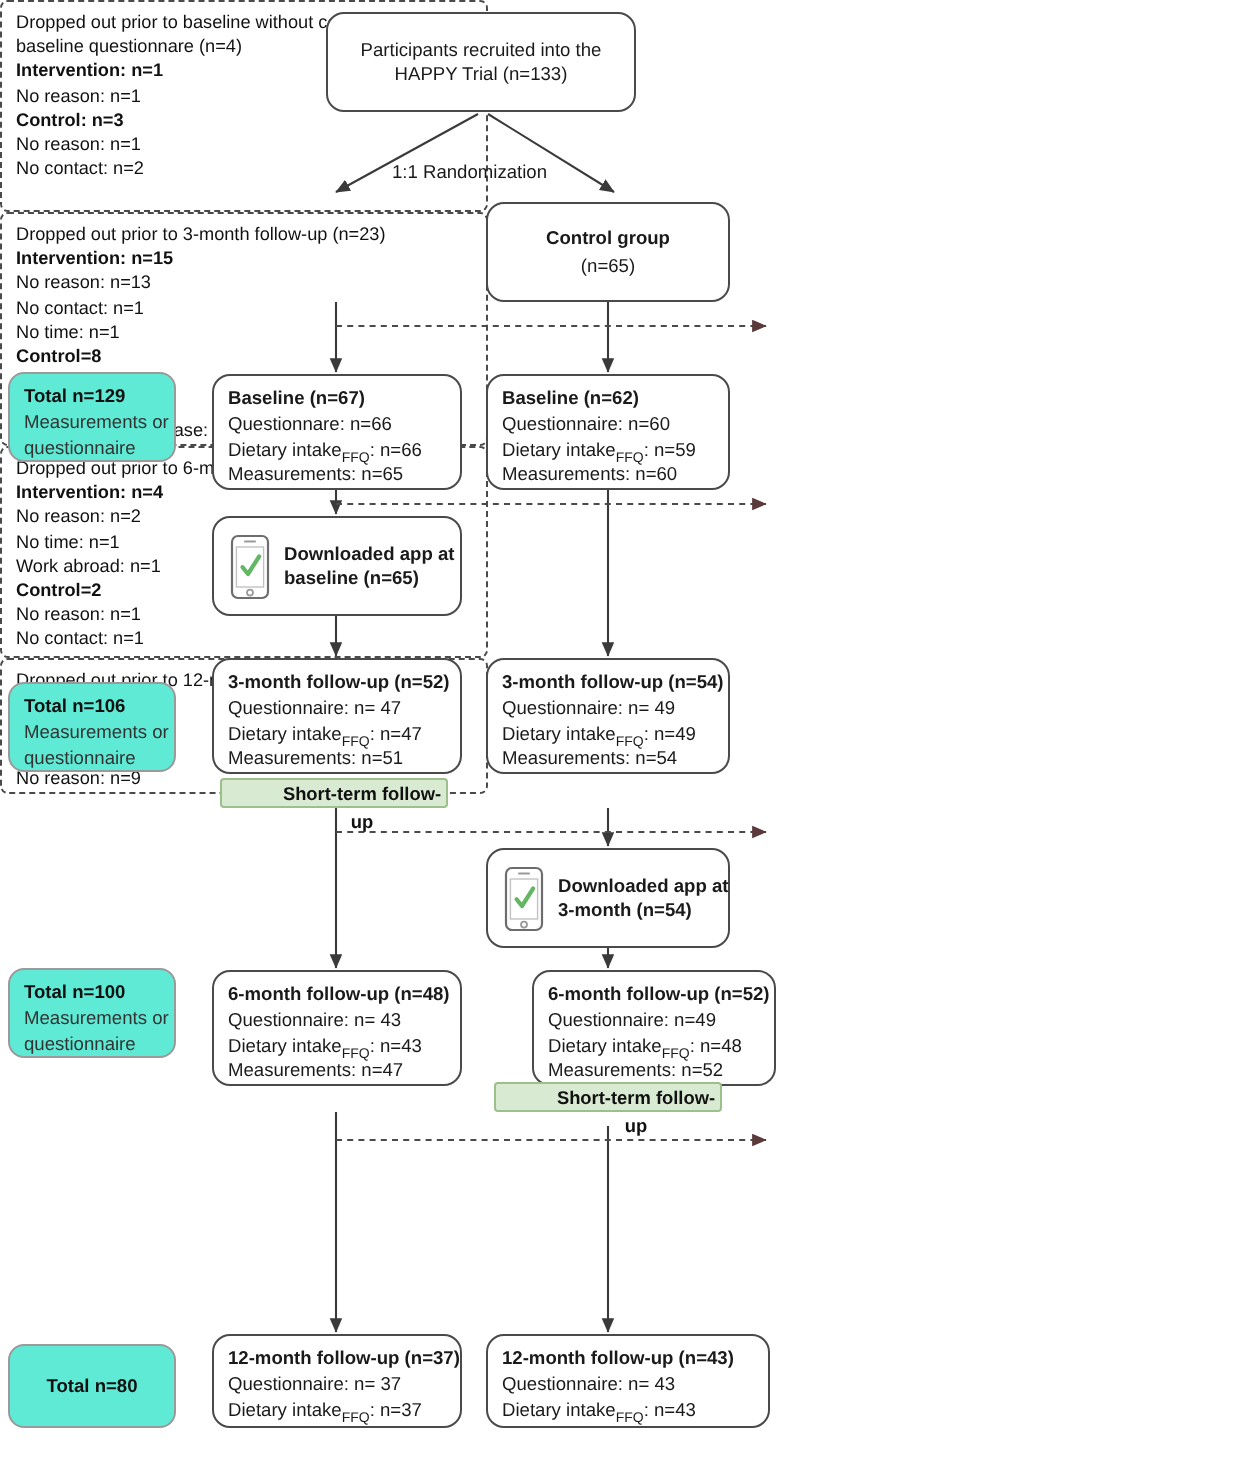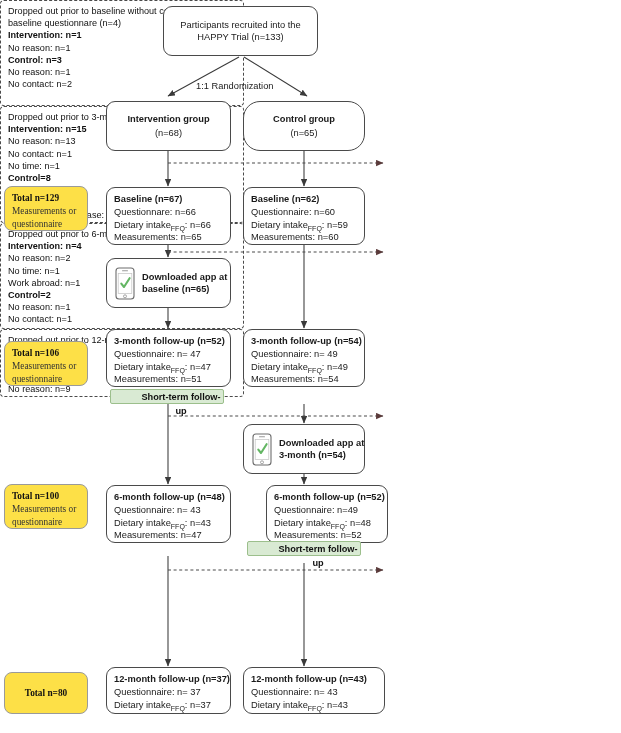--- a/index.html
+++ b/index.html
@@ -33,25 +33,24 @@
     display:flex;
     flex-direction:column;
     align-items:center;
     justify-content:center;
     text-align:center;
     padding:4px 6px;
   }
   .ttl{font-weight:bold;display:block;margin-bottom:1px;}
 
   .total{
-    background:#fde047;
+    background:#5eead4;
     border:1px solid #9a9a9a;
     border-radius:8px;
     color:#333;
-    font-family:Liberation Serif, serif;
   }
   .total .ttl{color:#111;}
 
   .dropout{
     border:1px dashed #4a4a4a;
     border-radius:4px;
     background:#ffffff;
     font-size:9.1px;
     line-height:12.2px;
     padding:4px 7px;
@@ -130,25 +129,21 @@
     </g>
   </svg>
 
   <div class="node center" style="left:163px;top:6px;width:155px;height:50px;">
     <span class="row">Participants recruited into the</span>
     <span class="row">HAPPY Trial (n=133)</span>
   </div>
 
   <div class="edgelabel" style="left:196px;top:81px;">1:1 Randomization</div>
 
-  <div class="node center" style="left:106px;top:101px;width:125px;height:50px;">
-    <span class="row ttl">Intervention group</span>
-    <span class="row">(n=68)</span>
-  </div>
-  <div class="node center" style="left:243px;top:101px;width:122px;height:50px;border-radius:17px;">
+  <div class="node center" style="left:243px;top:101px;width:122px;height:50px;">
     <span class="row ttl">Control group</span>
     <span class="row">(n=65)</span>
   </div>
 
   <div class="dropout" style="left:386px;top:119px;width:228px;height:96px;">
     <span class="hd">Dropped out prior to baseline without completed</span>
     <span class="hd">baseline questionnare (n=4)</span>
     <span class="sec">Intervention: n=1</span>
     <span class="li">No reason: n=1</span>
     <span class="sec">Control: n=3</span>

